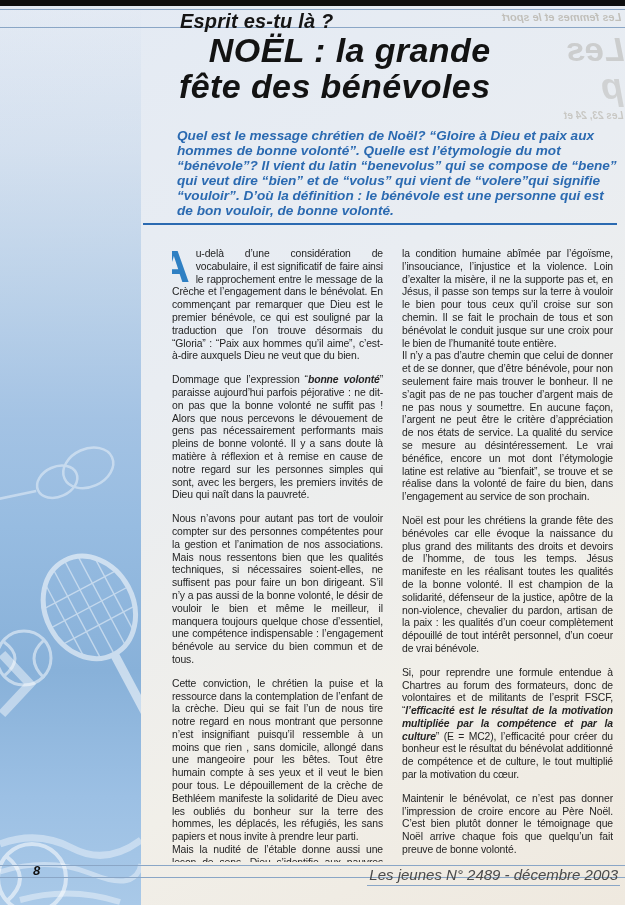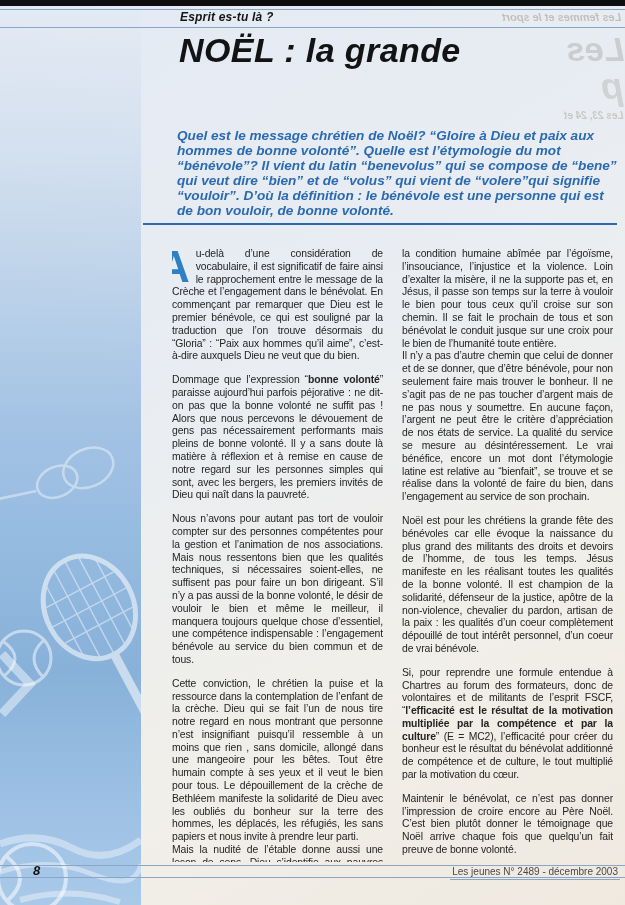--- a/index.html
+++ b/index.html
@@ -18,21 +18,21 @@
       rgba(160,193,227,0.62) 32%,
       rgba(154,189,226,0.88) 46%,
       #97bce1 58%, #88b1d9 74%, #9cc0e4 88%, #a9c9e8 100%);
   }
   .left-strip svg{position:absolute;top:0;left:0;}
   .rule{position:absolute;left:0;width:100%;height:1px;background:#8aa6c6;}
   .rule.t1{top:9px;} .rule.t2{top:27px;}
   .rule.b1{top:865px;} .rule.b2{top:877px;}
   .kicker{
     position:absolute;left:180px;top:10px;
-    font-size:12px;font-weight:bold;font-style:italic;color:#151515;letter-spacing:.2px;
+    font-size:20px;font-weight:bold;font-style:italic;color:#151515;letter-spacing:.2px;
   }
   .title{
     position:absolute;left:179px;top:32px;margin:0;
     font-size:34px;line-height:36px;font-weight:bold;font-style:italic;
     color:#131313;letter-spacing:.4px;white-space:nowrap;text-align:right;
   }
   .showthrough{position:absolute;transform:scaleX(-1);font-weight:bold;font-style:italic;pointer-events:none;}
   .st-line{right:4px;top:11px;font-size:11px;color:#a39c8d;opacity:.55;}
   .st-big{right:0px;top:30px;font-size:34px;color:#8d887c;opacity:.30;}
   .st-p{right:2px;top:66px;font-size:36px;color:#8d887c;opacity:.26;}
@@ -45,32 +45,32 @@
   .body{
     position:absolute;left:172px;top:248px;width:441px;height:614px;
     display:flex;gap:19px;overflow:hidden;
   }
   .col{width:211px;}
   .para{
     margin:0;font-size:10.4px;line-height:12.8px;color:#242424;
     text-align:justify;letter-spacing:-0.12px;
   }
   .para.gap{margin-top:11px;}
-  .bi{font-weight:bold;}
+  .bi{font-weight:bold;font-style:italic;}
   .dropcap{
     float:left;font-size:44px;line-height:35px;font-weight:bold;font-style:normal;
     color:#2f80c3;margin:1px 6px 0 -14px;
   }
   .page-number{
     position:absolute;left:33px;top:863px;
     font-weight:bold;font-style:italic;font-size:13px;color:#101010;
   }
   .credit{
     position:absolute;right:5px;top:866px;
-    font-size:10px;color:#4a4a4a;
+    font-style:italic;font-size:15px;color:#4a4a4a;
     border-bottom:1px solid #8aa6c6;padding:0 2px 2px 2px;
   }
 </style>
 </head>
 <body>
 
 <div class="page">
 
   <div class="topbar"></div>
 
@@ -117,21 +117,21 @@
   <div class="rule t1"></div>
   <div class="rule t2"></div>
 
   <div class="showthrough st-line">Les femmes et le sport</div>
   <div class="showthrough st-big">Les</div>
   <div class="showthrough st-p">p</div>
   <div class="showthrough st-small2">Les 23, 24 et</div>
 
   <div class="kicker">Esprit es-tu là ?</div>
 
-  <h1 class="title"><span>NOËL : la grande</span><br></h1>
+  <h1 class="title"><span>NOËL : la grande</span><br><span>fête des bénévoles</span></h1>
 
   <div class="intro">Quel est le message chrétien de Noël? “Gloire à Dieu et paix aux hommes de bonne volonté”. Quelle est l’étymologie du mot “bénévole”? Il vient du latin “benevolus” qui se compose de “bene” qui veut dire “bien” et de “volus” qui vient de “volere”qui signifie “vouloir”. D’où la définition : le bénévole est une personne qui est de bon vouloir, de bonne volonté.</div>
 
   <div class="body">
     <div class="col">
         <p class="para"><span class="dropcap">A</span><span>u-delà d’une considération de vocabulaire, il est significatif de faire ainsi le rapprochement entre le message de la Crèche et l’engagement dans le bénévolat. En commençant par remarquer que Dieu est le premier bénévole, ce qui est souligné par la traduction que l’on trouve désormais du “Gloria” : “Paix aux hommes qu’il aime”, c’est-à-dire auxquels Dieu ne veut que du bien.</span></p>
         <p class="para gap"><span>Dommage que l’expression “</span><span class="bi">bonne volonté</span><span>” paraisse aujourd’hui parfois péjorative : ne dit-on pas que la bonne volonté ne suffit pas ! Alors que nous percevons le dévouement de gens pas nécessairement performants mais pleins de bonne volonté. Il y a sans doute là matière à réflexion et à remise en cause de notre regard sur les personnes simples qui sont, avec les bergers, les premiers invités de Dieu qui naît dans la pauvreté.</span></p>
         <p class="para gap"><span>Nous n’avons pour autant pas tort de vouloir compter sur des personnes compétentes pour la gestion et l’animation de nos associations. Mais nous ressentons bien que les qualités techniques, si nécessaires soient-elles, ne suffisent pas pour faire un bon dirigeant. S’il n’y a pas aussi de la bonne volonté, le désir de vouloir le bien et même le meilleur, il manquera toujours quelque chose d’essentiel, une compétence indispensable : l’engagement bénévole au service du bien commun et de tous.</span></p>
         <p class="para gap"><span>Cette conviction, le chrétien la puise et la ressource dans la contemplation de l’enfant de la crèche. Dieu qui se fait l’un de nous tire notre regard en nous montrant que personne n’est insignifiant puisqu’il ressemble à un moins que rien , sans domicile, allongé dans une mangeoire pour les bêtes. Tout être humain compte à ses yeux et il veut le bien pour tous. Le dépouillement de la crèche de Bethléem manifeste la solidarité de Dieu avec les oubliés du bonheur sur la terre des hommes, les déplacés, les réfugiés, les sans papiers et nous invite à prendre leur parti.</span></p>
         <p class="para"><span>Mais la nudité de l’étable donne aussi une leçon de sens. Dieu s’identifie aux pauvres pour sauver</span></p>

